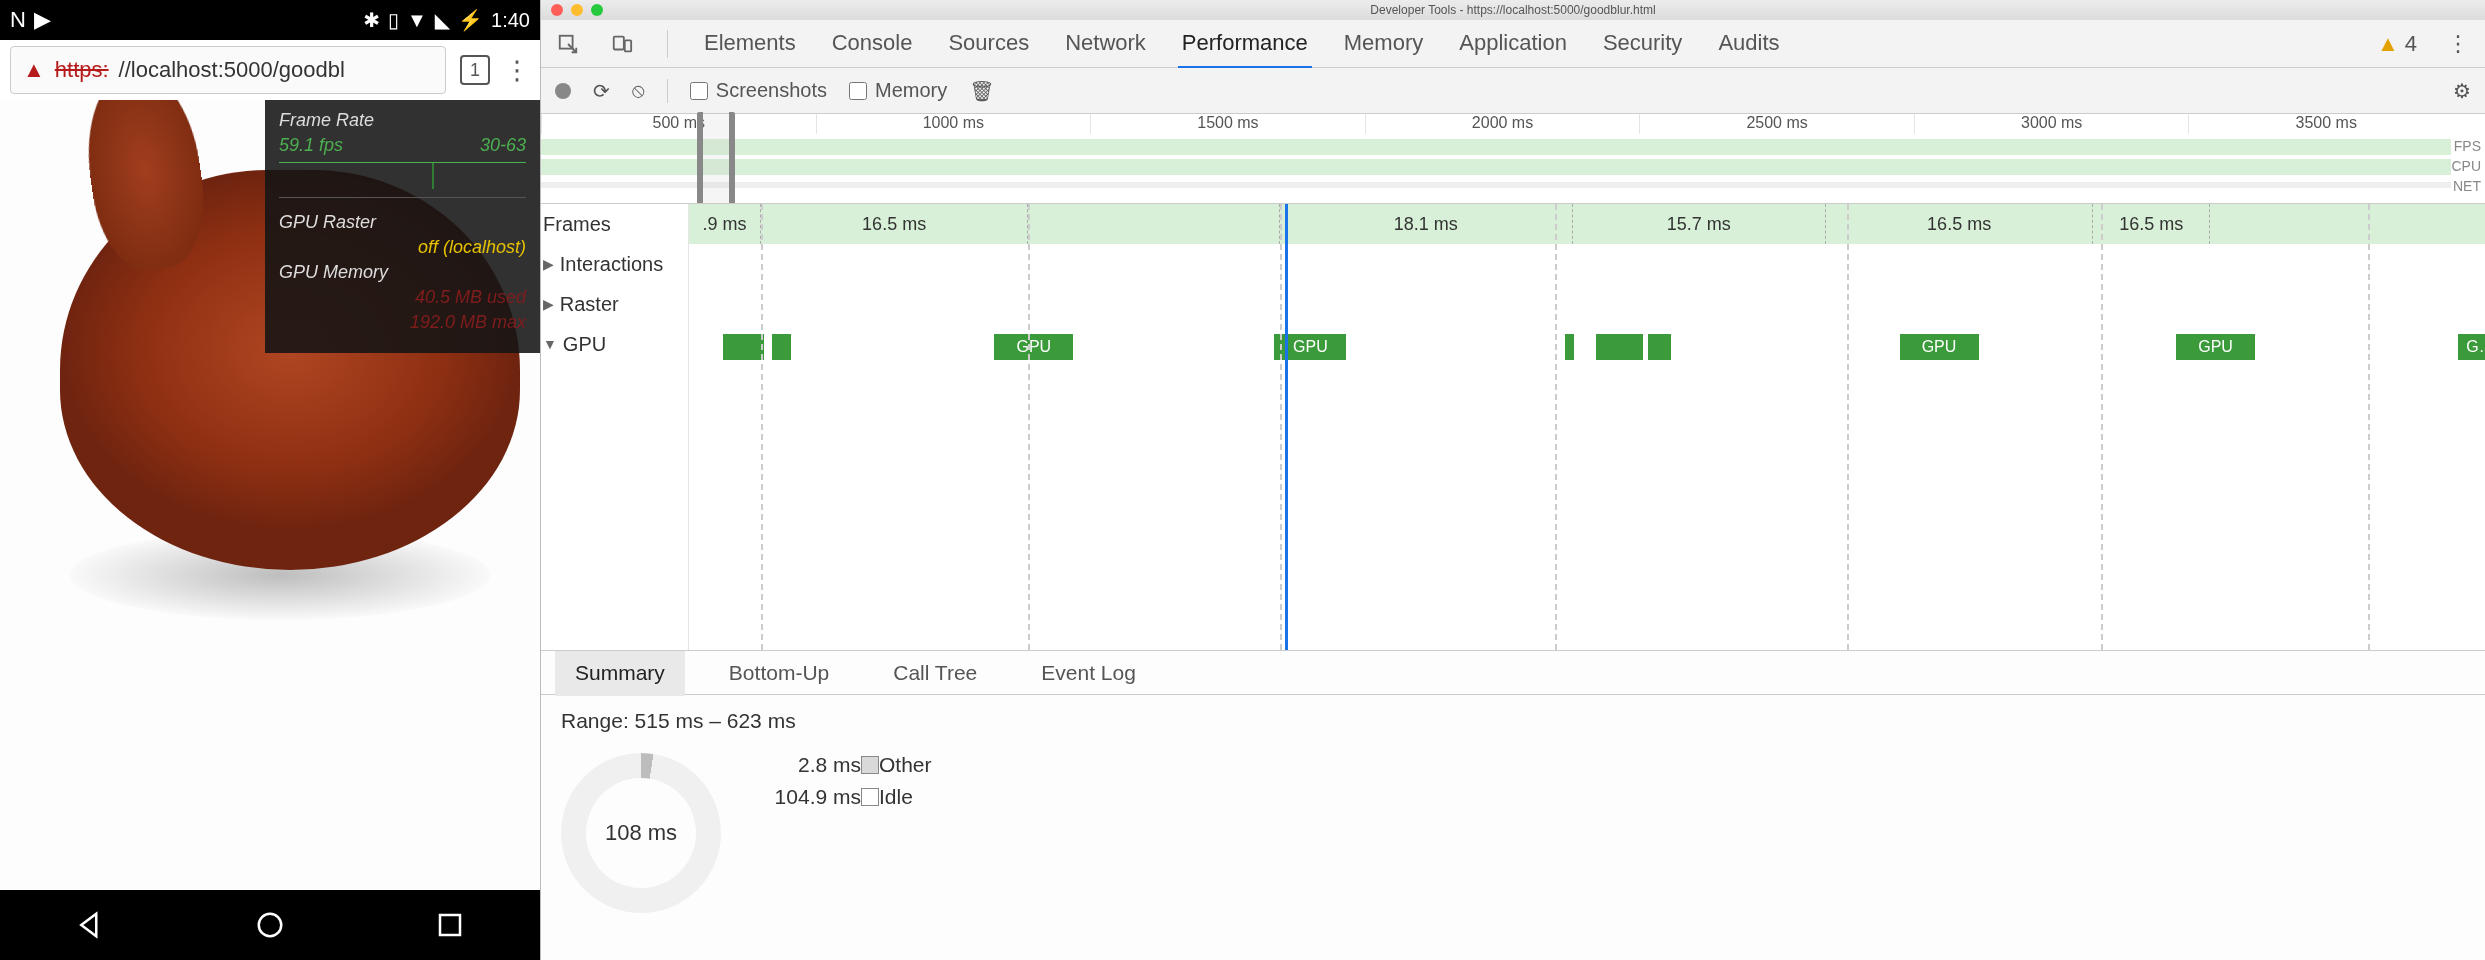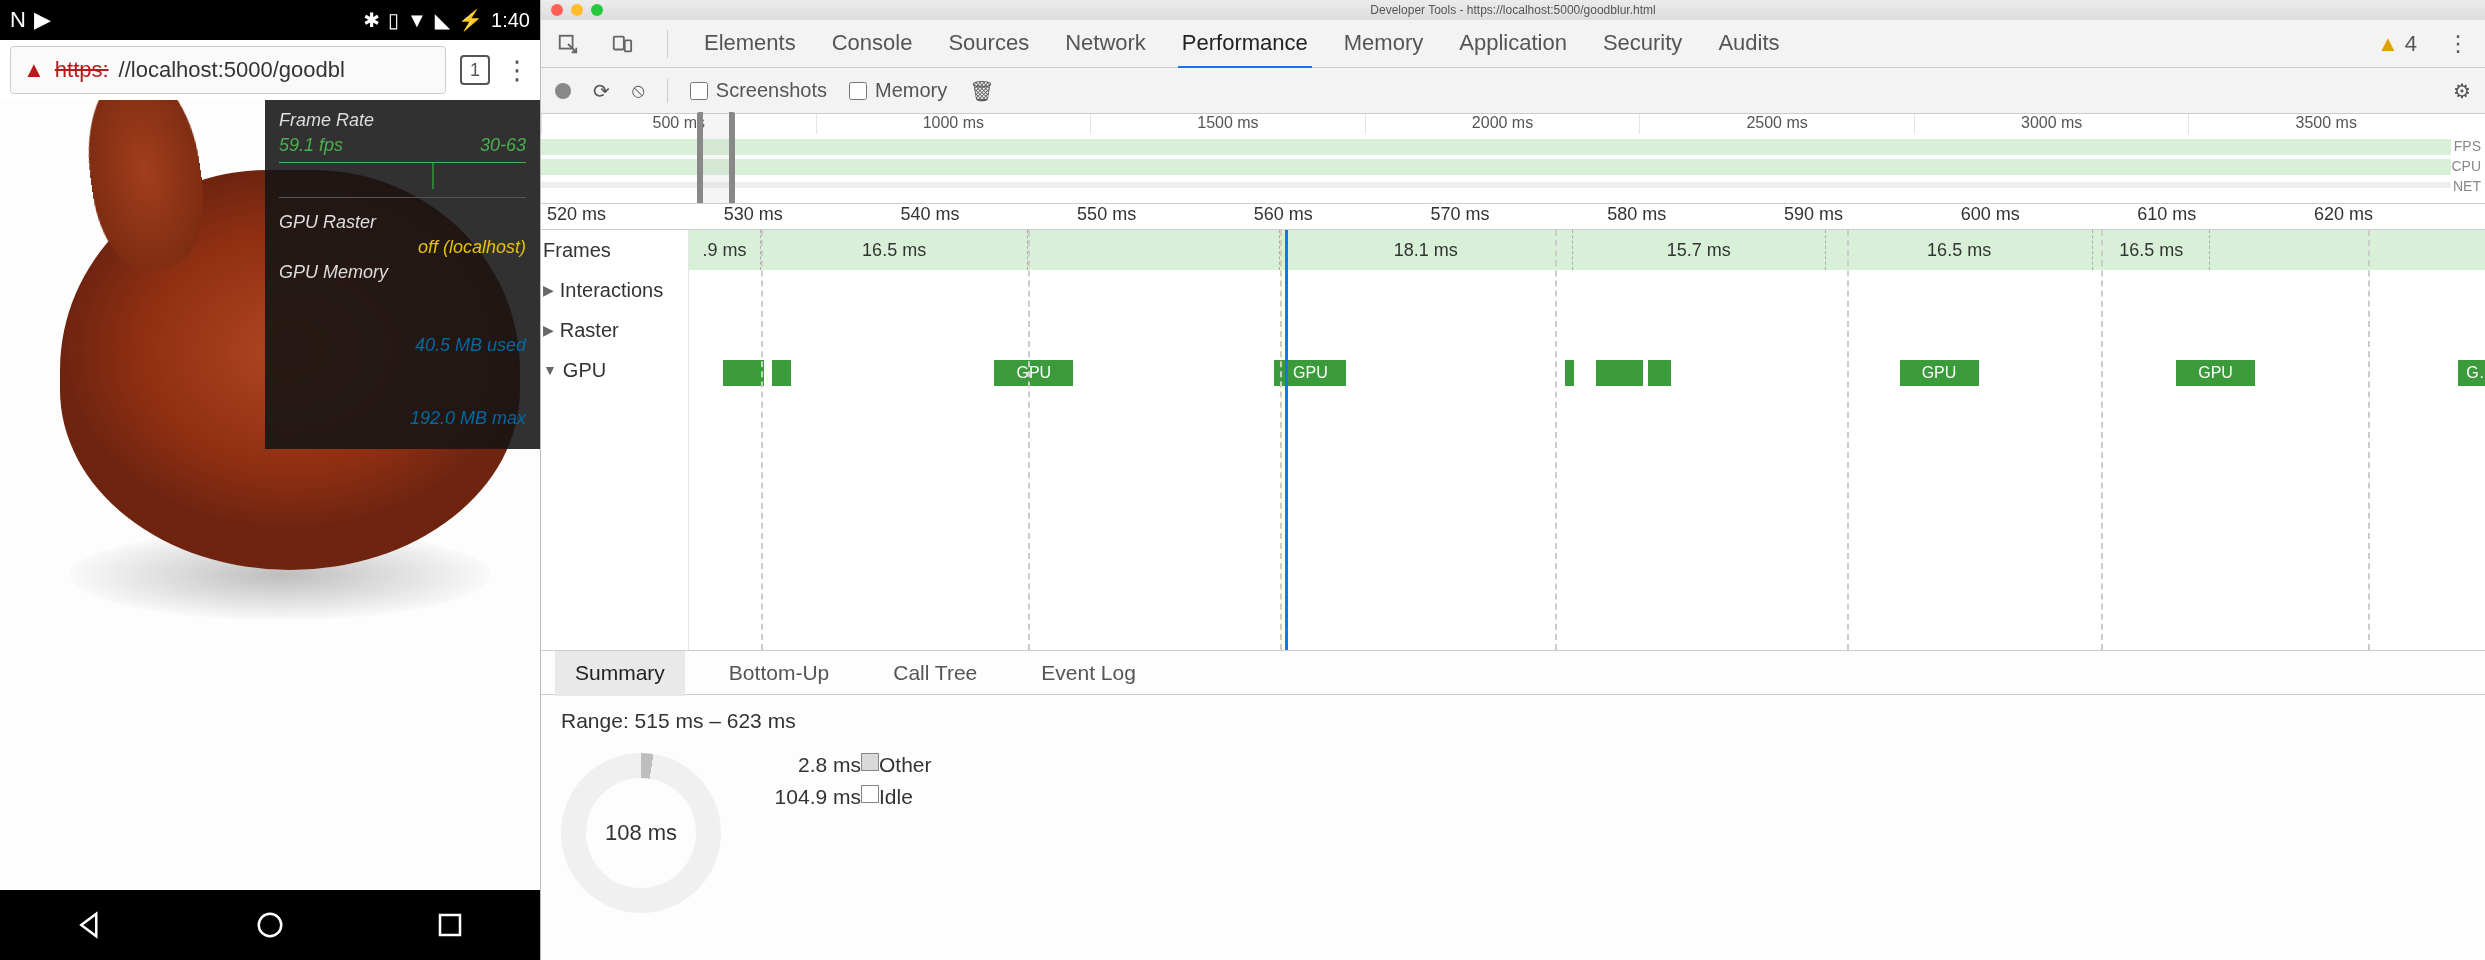--- a/index.html
+++ b/index.html
@@ -32,21 +32,21 @@
   }
   .bunny-shadow{ position:absolute; left:70px; top:430px; width:420px; height:90px;
     background: radial-gradient(ellipse at center, rgba(0,0,0,0.25) 0%, rgba(0,0,0,0) 75%); border-radius:50%; }
   .hud {
     position:absolute; right:0; top:0; width:275px; background: rgba(20,20,20,0.88); color:#ddd;
     font-family: Menlo, Consolas, monospace; font-size: 18px; padding:10px 14px 16px;
   }
   .hud-row { display:flex; justify-content:space-between; margin:4px 0; }
   .hud .green { color:#4caf50; }
   .hud .yellow { color:#e6c200; }
-  .hud .teal { color:#0369a1;margin-top:48px; }
+  .hud .teal { color:#7f1d1d; }
   .hud .spark { height:36px; border-top:1px solid #4caf50; border-bottom:1px solid #555; margin:6px 0 14px; position:relative;}
   .hud .spark::after{content:"";position:absolute;left:62%;top:0;width:2px;height:26px;background:#2e7d32;}
   .navbar { height: 70px; background:#000; display:flex; align-items:center; justify-content:space-around; color:#fff; }
   .navbtn { width:30px; height:30px; }
 
   
   .devtools { flex:1; display:flex; flex-direction:column; background:#f1f1f1; border-left:1px solid #bbb;}
   .titlebar { height:20px; background:linear-gradient(#ececec,#dcdcdc); display:flex; align-items:center; padding:0 10px; font-size:12px; color:#555; position:relative;}
   .traffic { display:flex; gap:8px; }
   .traffic span{ width:12px; height:12px; border-radius:50%; display:inline-block;}
@@ -101,21 +101,21 @@
   .dtabs .dt{ padding:10px 20px; cursor:pointer;}
   .dtabs .dt.active{ background:#e9e9e9; color:#222; border-bottom:1px solid #e9e9e9; margin-bottom:-1px;}
   .dbody{ flex:1; padding:14px 20px; font-size:21px; color:#333;}
   .donut-wrap{ display:flex; align-items:flex-start; gap:40px; margin-top:20px;}
   .donut{ width:160px; height:160px; border-radius:50%; position:relative;
     background: conic-gradient(#bdbdbd 0deg 9deg, #f0f0f0 9deg 360deg);
     display:flex; align-items:center; justify-content:center;}
   .donut::after{content:""; position:absolute; width:110px; height:110px; background:#fdfdfd; border-radius:50%;}
   .donut .center{ position:relative; z-index:1; font-size:22px; color:#333;}
   .legend{ font-size:21px; color:#333;}
-  .legend .lrow{ display:flex; gap:0; margin-bottom:8px;}
+  .legend .lrow{ display:flex; align-items:center; gap:0; margin-bottom:8px;}
   .legend .val{ width:100px; text-align:right;}
   .legend .sw{ width:18px; height:18px; border:1px solid #888;}
   .sw.other{ background:#d9d9d9;} .sw.idle{ background:#fff;}
 </style>
 </head>
 <body>
 
 <div class="root">
 
   <div class="phone">
@@ -263,33 +263,20 @@
           <div>CPU</div>
           <div>NET</div>
         </div>
       <div class="sel">
           <div class="seltab lt"></div>
           <div class="seltab rt"></div>
         </div>
     </div>
 
     <div class="flame">
-      <div class="flame-ruler" id="flameruler">
-          <div class="ft">520 ms</div>
-          <div class="ft">530 ms</div>
-          <div class="ft">540 ms</div>
-          <div class="ft">550 ms</div>
-          <div class="ft">560 ms</div>
-          <div class="ft">570 ms</div>
-          <div class="ft">580 ms</div>
-          <div class="ft">590 ms</div>
-          <div class="ft">600 ms</div>
-          <div class="ft">610 ms</div>
-          <div class="ft">620 ms</div>
-        </div>
       <div class="flame-body">
         <div class="flame-left">
           <div class="row">
               <span>Frames</span>
             </div>
           <div class="row">
               <span class="arrow">▶</span>
               <span>Interactions</span>
             </div>
           <div class="row">

